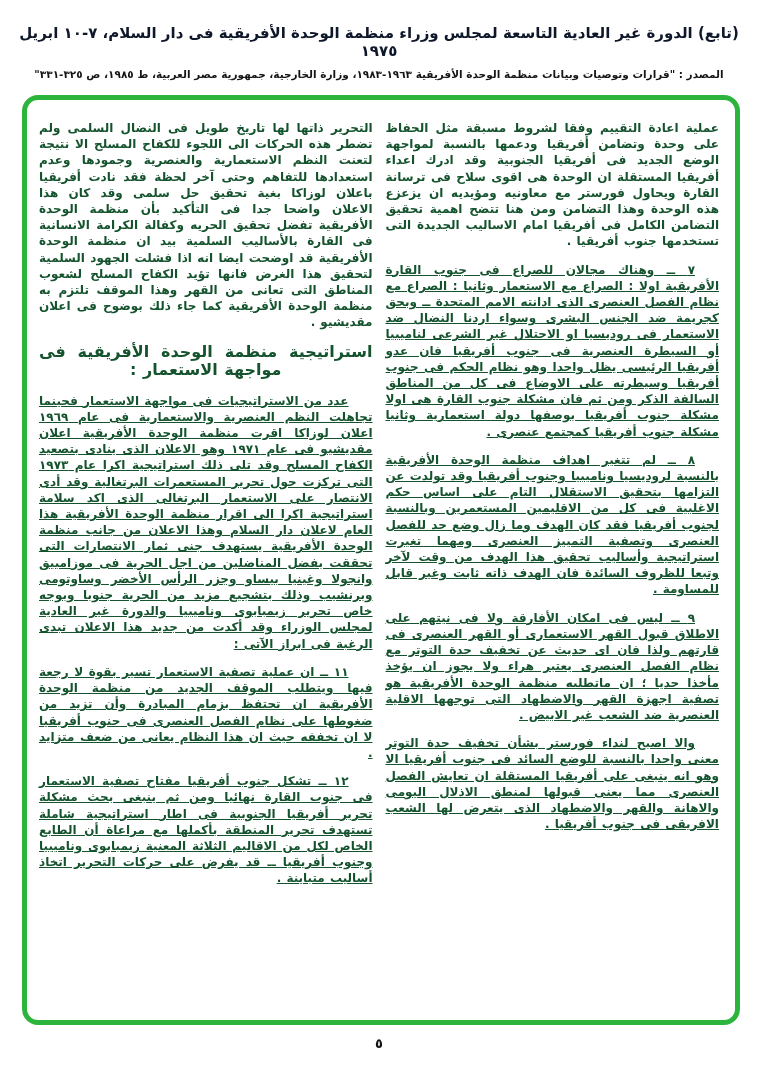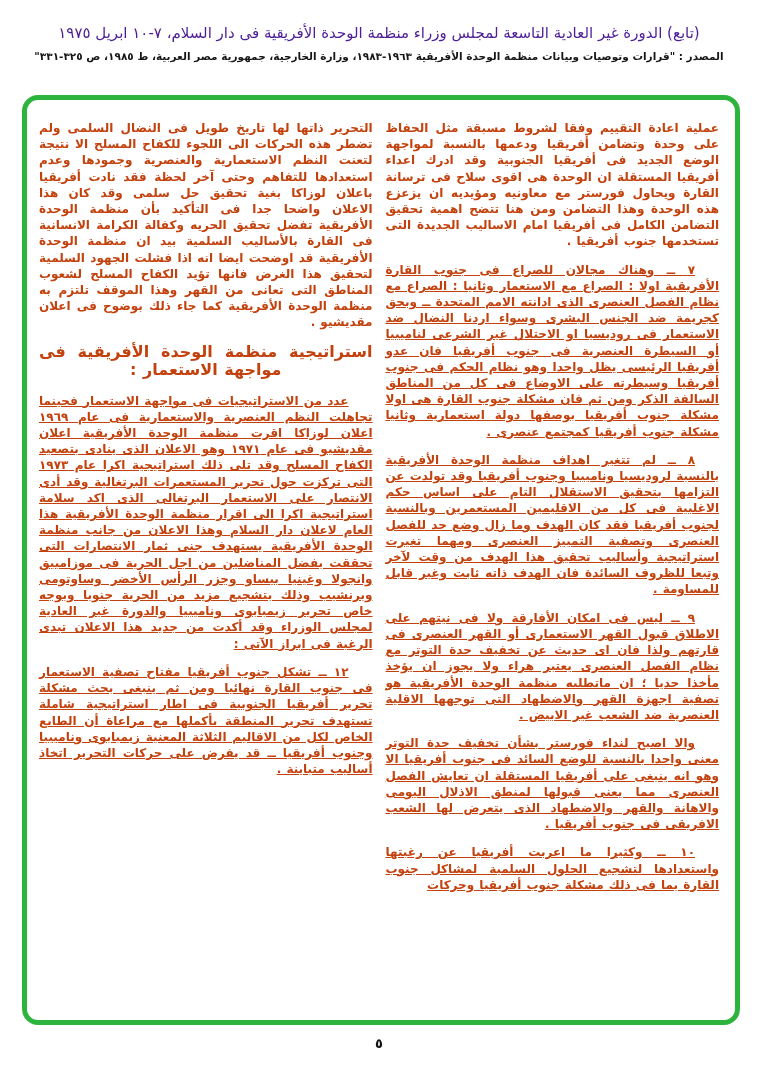--- a/index.html
+++ b/index.html
@@ -8,22 +8,22 @@
     width: 758px; height: 1078px;
     font-family: "DejaVu Sans", sans-serif;
     color: #111;
     position: relative;
     overflow: hidden;
   }
   .page { position: relative; width: 758px; height: 1078px; background: #fff; }
 
   .header { direction: rtl; text-align: center; padding-top: 24px; }
   .page-title {
-    font-size: 15px; font-weight: 400; letter-spacing: 0;
-    color: #4c1d95;
+    font-size: 15px; font-weight: 700; letter-spacing: 0;
+    color: #0f172a;
   }
   .source-line {
     margin-top: 8px;
     font-size: 10.5px; font-weight: 700; color: #161616;
   }
 
   .content-box {
     position: absolute;
     left: 22px; top: 95px;
     width: 718px; height: 930px;
@@ -37,21 +37,21 @@
     display: flex; direction: rtl;
     gap: 13px; height: 100%;
   }
   .col {
     flex: 1 1 0;
     direction: rtl;
     text-align: justify;
     font-size: 12px;
     line-height: 16.2px;
     font-weight: 700;
-    color: #c2410c;
+    color: #14532d;
     word-spacing: 1px;
   }
   .col p { margin: 0 0 12px 0; }
   .col p.indent { text-indent: 24px; text-decoration: underline; }
   .col p:last-child { margin-bottom: 0; }
   .section-heading {
     font-size: 16px;
     font-weight: 700;
     margin: 6px 0 14px 0 !important;
     text-align: justify;
@@ -80,27 +80,27 @@
 
   <div class="content-box">
     <div class="columns">
 
       <div class="col">
         <p>عملية اعادة التقييم وفقا لشروط مسبقة مثل الحفاظ على وحدة وتضامن أفريقيا ودعمها بالنسبة لمواجهة الوضع الجديد فى أفريقيا الجنوبية وقد ادرك اعداء أفريقيا المستقلة ان الوحدة هى اقوى سلاح فى ترسانة القارة ويحاول فورستر مع معاونيه ومؤيديه ان يزعزع هذه الوحدة وهذا التضامن ومن هنا تتضح اهمية تحقيق التضامن الكامل فى أفريقيا امام الاساليب الجديدة التى تستخدمها جنوب أفريقيا .</p>
         <p class="indent">٧ ــ وهناك مجالان للصراع فى جنوب القارة الأفريقية اولا : الصراع مع الاستعمار وثانيا : الصراع مع نظام الفصل العنصرى الذى ادانته الامم المتحدة ــ وبحق كجريمة ضد الجنس البشرى وسواء اردنا النضال ضد الاستعمار فى روديسيا او الاحتلال غير الشرعى لناميبيا أو السيطرة العنصرية فى جنوب أفريقيا فان عدو أفريقيا الرئيسى يظل واحدا وهو نظام الحكم فى جنوب أفريقيا وسيطرته على الاوضاع فى كل من المناطق السالفة الذكر ومن ثم فان مشكلة جنوب القارة هى اولا مشكلة جنوب أفريقيا بوصفها دولة استعمارية وثانيا مشكلة جنوب أفريقيا كمجتمع عنصرى .</p>
         <p class="indent">٨ ــ لم تتغير اهداف منظمة الوحدة الأفريقية بالنسبة لروديسيا وناميبيا وجنوب أفريقيا وقد تولدت عن التزامها بتحقيق الاستقلال التام على اساس حكم الاغلبية فى كل من الاقليمين المستعمرين وبالنسبة لجنوب أفريقيا فقد كان الهدف وما زال وضع حد للفصل العنصرى وتصفية التمييز العنصرى ومهما تغيرت استراتيجية وأساليب تحقيق هذا الهدف من وقت لآخر وتبعا للظروف السائدة فان الهدف ذاته ثابت وغير قابل للمساومة .</p>
         <p class="indent">٩ ــ ليس فى امكان الأفارقة ولا فى نيتهم على الاطلاق قبول القهر الاستعمارى أو القهر العنصرى فى قارتهم ولذا فان اى حديث عن تخفيف حدة التوتر مع نظام الفصل العنصرى يعتبر هراء ولا يجوز ان يؤخذ مأخذا جديا ؛ ان ماتطلبه منظمة الوحدة الأفريقية هو تصفية اجهزة القهر والاضطهاد التى توجهها الاقلية العنصرية ضد الشعب غير الابيض .</p>
         <p class="indent">والا اصبح لنداء فورستر بشأن تخفيف حدة التوتر معنى واحدا بالنسبة للوضع السائد فى جنوب أفريقيا الا وهو انه ينبغى على أفريقيا المستقلة ان تعايش الفصل العنصرى مما يعنى قبولها لمنطق الاذلال اليومى والاهانة والقهر والاضطهاد الذى يتعرض لها الشعب الافريقى فى جنوب أفريقيا .</p>
-        <p class="indent">١٠ ــ وكثيرا ما اعربت أفريقيا عن رغبتها واستعدادها لتشجيع الحلول السلمية لمشاكل جنوب القارة بما فى ذلك مشكلة جنوب أفريقيا وحركات</p>
       </div>
 
       <div class="col">
         <p>التحرير ذاتها لها تاريخ طويل فى النضال السلمى ولم تضطر هذه الحركات الى اللجوء للكفاح المسلح الا نتيجة لتعنت النظم الاستعمارية والعنصرية وجمودها وعدم استعدادها للتفاهم وحتى آخر لحظة فقد نادت أفريقيا باعلان لوزاكا بغية تحقيق حل سلمى وقد كان هذا الاعلان واضحا جدا فى التأكيد بأن منظمة الوحدة الأفريقية تفضل تحقيق الحريه وكفالة الكرامة الانسانية فى القارة بالأساليب السلمية بيد ان منظمة الوحدة الأفريقية قد اوضحت ايضا انه اذا فشلت الجهود السلمية لتحقيق هذا الغرض فانها تؤيد الكفاح المسلح لشعوب المناطق التى تعانى من القهر وهذا الموقف تلتزم به منظمة الوحدة الأفريقية كما جاء ذلك بوضوح فى اعلان مقديشيو .</p>
         <p class="section-heading">استراتيجية منظمة الوحدة الأفريقية فى مواجهة الاستعمار :</p>
         <p class="indent">عدد من الاستراتيجيات فى مواجهة الاستعمار فحينما تجاهلت النظم العنصرية والاستعمارية فى عام ١٩٦٩ اعلان لوزاكا اقرت منظمة الوحدة الأفريقية اعلان مقديشيو فى عام ١٩٧١ وهو الاعلان الذى ينادى بتصعيد الكفاح المسلح وقد تلى ذلك استراتيجية اكرا عام ١٩٧٣ التى تركزت حول تحرير المستعمرات البرتغالية وقد أدى الانتصار على الاستعمار البرتغالى الذى اكد سلامة استراتيجية اكرا الى اقرار منظمة الوحدة الأفريقية هذا العام لاعلان دار السلام وهذا الاعلان من جانب منظمة الوحدة الأفريقية يستهدف جنى ثمار الانتصارات التى تحققت بفضل المناضلين من اجل الحرية فى موزامبيق وانجولا وغينيا بيساو وجزر الرأس الأخضر وساوتومى وبرنشيب وذلك بتشجيع مزيد من الحرية جنوبا وبوجه خاص تحرير زيمبابوى وناميبيا والدورة غير العادية لمجلس الوزراء وقد أكدت من جديد هذا الاعلان تبدى الرغبة فى ابراز الآتى :</p>
+        <p class="indent">١١ ــ ان عملية تصفية الاستعمار تسير بقوة لا رجعة فيها ويتطلب الموقف الجديد من منظمة الوحدة الأفريقية ان تحتفظ بزمام المبادرة وأن تزيد من ضغوطها على نظام الفصل العنصرى فى جنوب أفريقيا لا ان تخففه حيث ان هذا النظام يعانى من ضعف متزايد .</p>
         <p class="indent">١٢ ــ تشكل جنوب أفريقيا مفتاح تصفية الاستعمار فى جنوب القارة نهائيا ومن ثم ينبغى بحث مشكلة تحرير أفريقيا الجنوبية فى اطار استراتيجية شاملة تستهدف تحرير المنطقة بأكملها مع مراعاة أن الطابع الخاص لكل من الاقاليم الثلاثة المعنية زيمبابوى وناميبيا وجنوب أفريقيا ــ قد يفرض على حركات التحرير اتخاذ أساليب متباينة .</p>
       </div>
 
     </div>
   </div>
 
   <div class="page-number">٥</div>
 
 </div>
 

